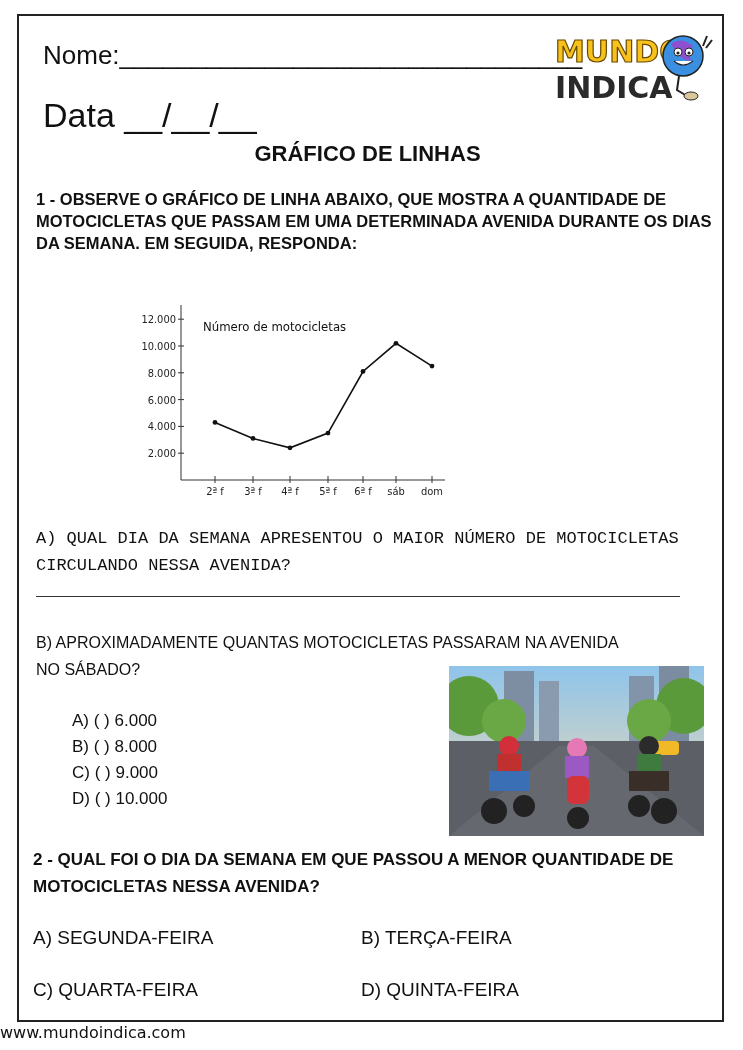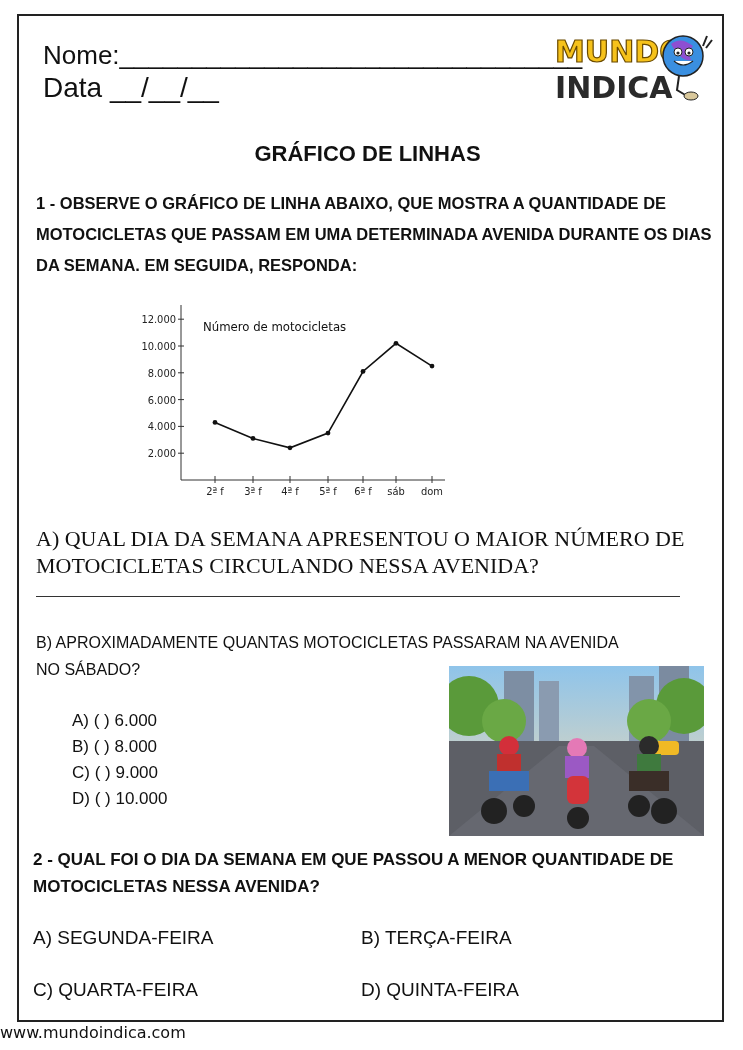--- a/index.html
+++ b/index.html
@@ -1,23 +1,23 @@
 <!DOCTYPE html>
 <html><head>
 <meta charset="utf-8">
 <style>
   html, body { margin:0; padding:0; background:#fff; }
   body { width:743px; height:1050px; position:relative; font-family:"DejaVu Sans Condensed","DejaVu Sans",sans-serif; color:#111; overflow:hidden; }
   .frame { position:absolute; left:17px; top:14px; width:707px; height:1008px; border:2px solid #222; box-sizing:border-box; }
   .abs { position:absolute; white-space:nowrap; }
   .nome { left:43px; top:40px; font-size:26px; font-family:"Liberation Sans",sans-serif; font-stretch:condensed; }
-  .data { left:43px; top:72px; font-size:28px; font-family:"Liberation Sans",sans-serif; }
+  .data { left:43px; top:96px; font-size:34px; font-family:"Liberation Sans",sans-serif; }
   .title { left:0; width:735px; top:141px; text-align:center; font-size:22px; font-weight:bold; font-family:"Liberation Sans",sans-serif; }
-  .q1 { left:36px; top:188px; width:680px; font-size:16.5px; font-weight:bold; line-height:31px; white-space:normal; font-family:"Liberation Sans",sans-serif; }
-  .qa { left:36px; top:526px; width:680px; font-size:22px; line-height:26.5px; white-space:normal; font-family:Liberation Serif, serif; }
+  .q1 { left:36px; top:188px; width:680px; font-size:16.5px; font-weight:bold; line-height:22px; white-space:normal; font-family:"Liberation Sans",sans-serif; }
+  .qa { left:36px; top:526px; width:680px; font-size:17px; line-height:26.5px; white-space:normal; font-family:Liberation Mono, monospace; }
   .answer-line { left:36px; top:596px; width:644px; border-bottom:1.5px solid #333; height:0; }
   .qb { left:36px; top:630px; width:600px; font-size:16px; line-height:26.5px; white-space:normal; font-family:"Liberation Sans",sans-serif; }
   .opts { left:36px; top:708px; font-size:17px; line-height:26px; font-family:"Liberation Sans",sans-serif;margin-left:36px; }
   .q2 { left:33px; top:846px; width:690px; font-size:17px; font-weight:bold; line-height:27px; white-space:normal; font-family:"Liberation Sans",sans-serif; }
   .c2 { font-size:19px; font-family:"Liberation Sans",sans-serif; }
   .footer { left:0; width:743px; top:1023px; font-size:16px; font-family:"DejaVu Sans",sans-serif; }
   .logo { left:553px; top:32px; width:160px; height:72px; }
   .photo { left:449px; top:666px; width:255px; height:170px; overflow:hidden; }
 </style>
 </head>

